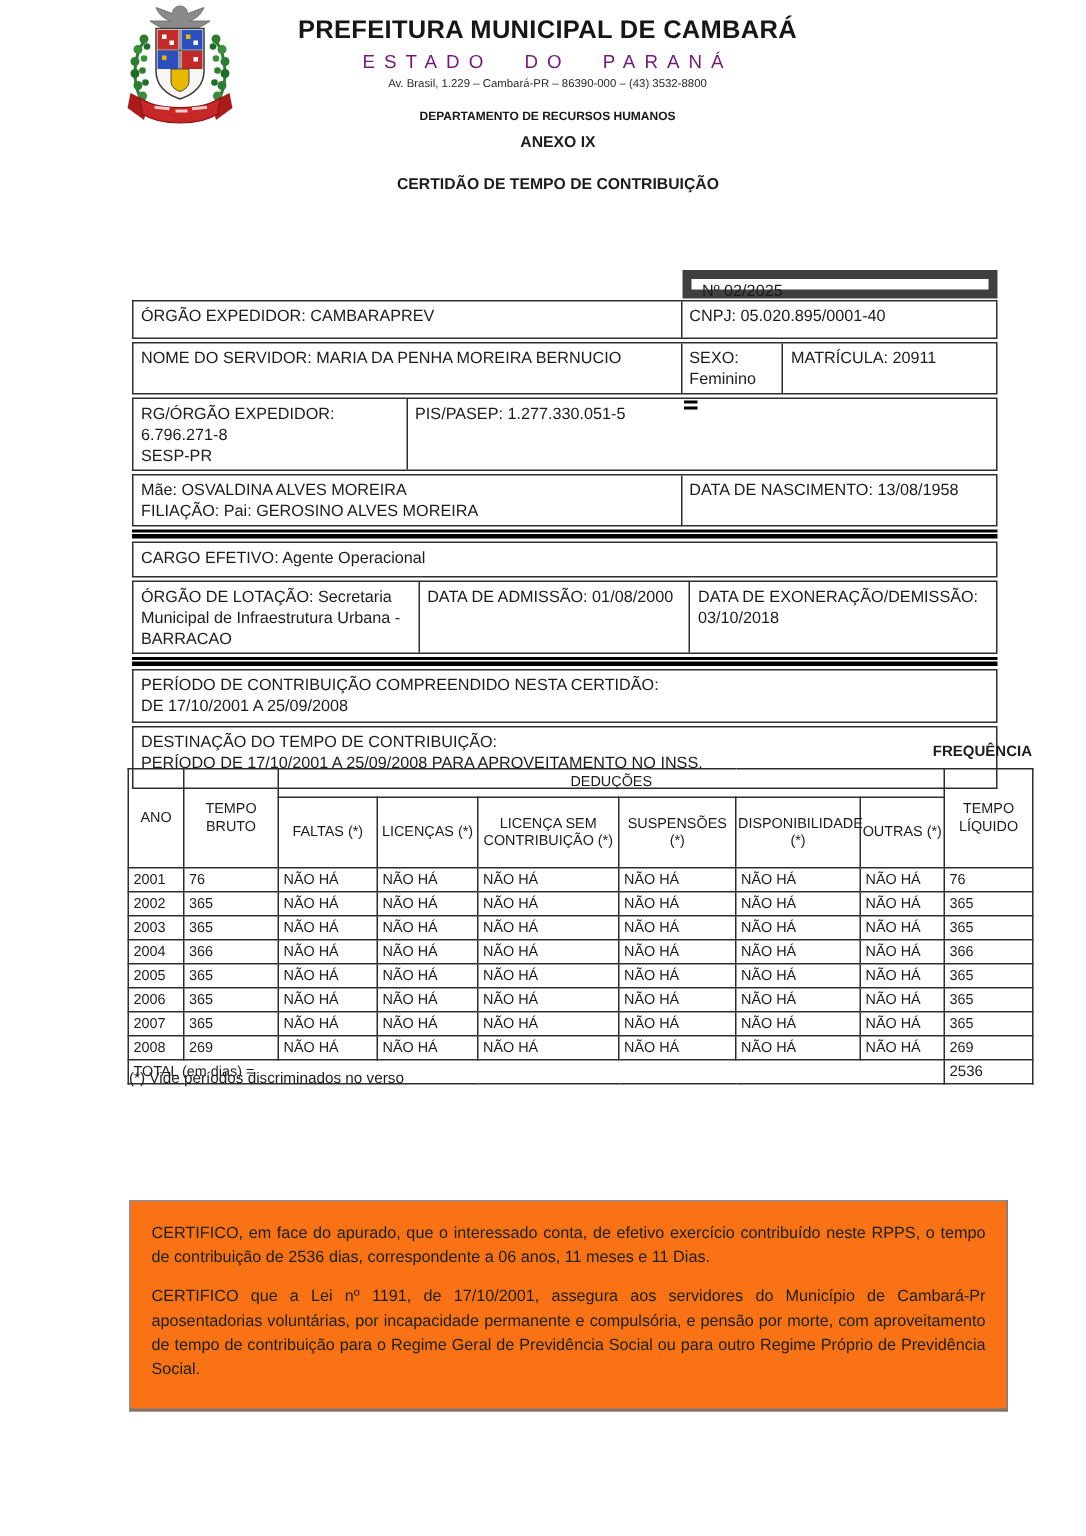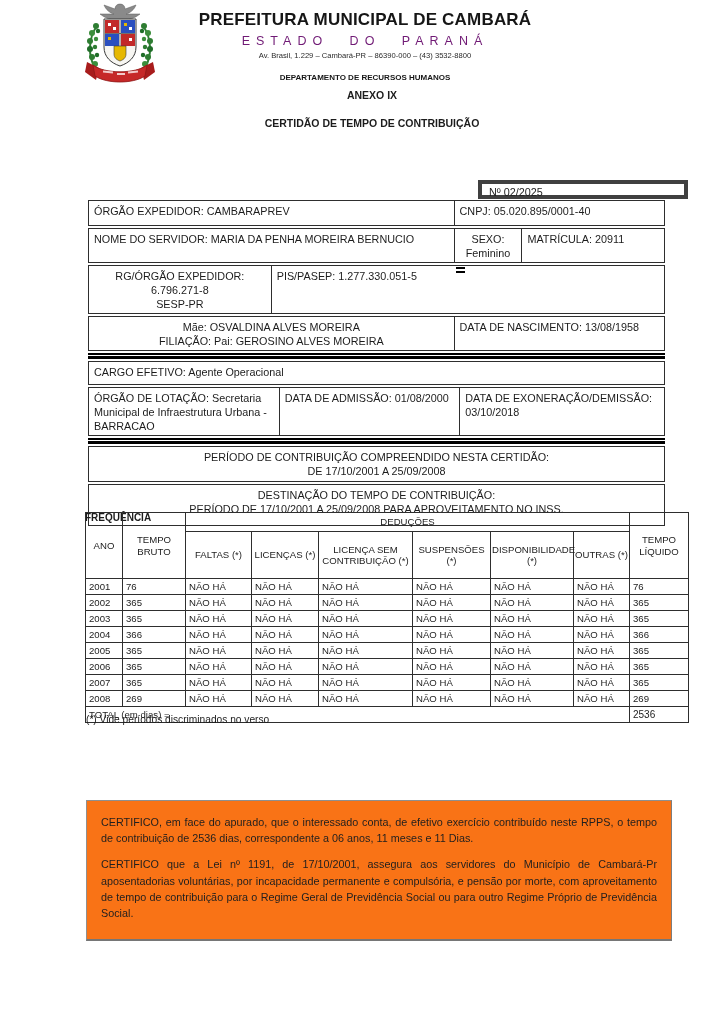--- a/index.html
+++ b/index.html
@@ -12,36 +12,36 @@
   .hdr { position:absolute; left:100px; top:10px; width:530px; text-align:center; }
   .hdr-title { font-size:17px; font-weight:bold; letter-spacing:0.2px; color:#161616; }
   .hdr-state { margin-top:4px; font-size:12.5px; letter-spacing:6px; word-spacing:12px; color:#701a75; }
   .hdr-addr  { margin-top:3px; font-size:7.6px; color:#2a2a2a; }
   .hdr-dept  { margin-top:13px; font-size:8px; font-weight:bold; color:#161616; }
   .annex     { position:absolute; left:0; top:89px;  width:744px; text-align:center; font-size:10.5px; font-weight:bold; }
   .doc-title { position:absolute; left:0; top:117px; width:744px; text-align:center; font-size:10.5px; font-weight:bold; }
 
   
   .num-cell {
-    position:absolute; left:478px; top:180px; width:210px; height:19px;
-    border:4px solid #404040; box-sizing:border-box; font-size:10.8px;
+    position:absolute; left:455px; top:180px; width:210px; height:19px;
+    border:6px solid #404040; box-sizing:border-box; font-size:10.8px;
     padding:2px 0 0 7px; background:#fff;
   }
   .itable { position:absolute; left:88px; top:200px; width:577px; font-size:10.8px; }
   .irow { display:flex; border:1px solid #2e2e2e; margin-bottom:2px; background:#fff; box-sizing:border-box; align-items:stretch; }
   .icell { padding:3px 5px 2px 5px; box-sizing:border-box; line-height:1.3; }
   .icell + .icell { border-left:1px solid #2e2e2e; }
   .grow { flex:1; }
-  .ln { display:block;text-align:center; }
+  .ln { display:block; }
   .bar { border-top:2px solid #000; border-bottom:3px solid #000; height:1px; margin:0 0 2px 0; }
   .ink-mark { position:absolute; left:456px; top:267px; width:9px; }
   .ink-mark i { display:block; height:2px; background:#000; margin-bottom:2px; }
 
   
-  .freq-title { position:absolute; left:85px; top:512px; width:603px; text-align:left; font-size:10px; font-weight:bold; }
+  .freq-title { position:absolute; left:85px; top:496px; width:603px; text-align:right; font-size:10px; font-weight:bold; }
   .freq-wrap  { position:absolute; left:85px; top:512px; }
   table.freq { border-collapse:collapse; width:603px; font-size:9.6px; table-layout:fixed; }
   table.freq th, table.freq td { border:1px solid #2e2e2e; padding:1px 3px; font-weight:normal; }
   table.freq th { text-align:center; vertical-align:middle; line-height:1.15; padding:2px 1px; }
   table.freq td { text-align:left; vertical-align:middle; height:13px; overflow:hidden; white-space:nowrap; }
   tr.hdr1 th { height:14px; }
   tr.hdr2 th { height:42px; }
   td.total-label { text-align:right; height:24px; padding-right:6px; vertical-align:middle; }
   td.total-value { vertical-align:top; font-size:10px; }
   .footnote { position:absolute; left:86px; top:714px; font-size:10.2px; }

